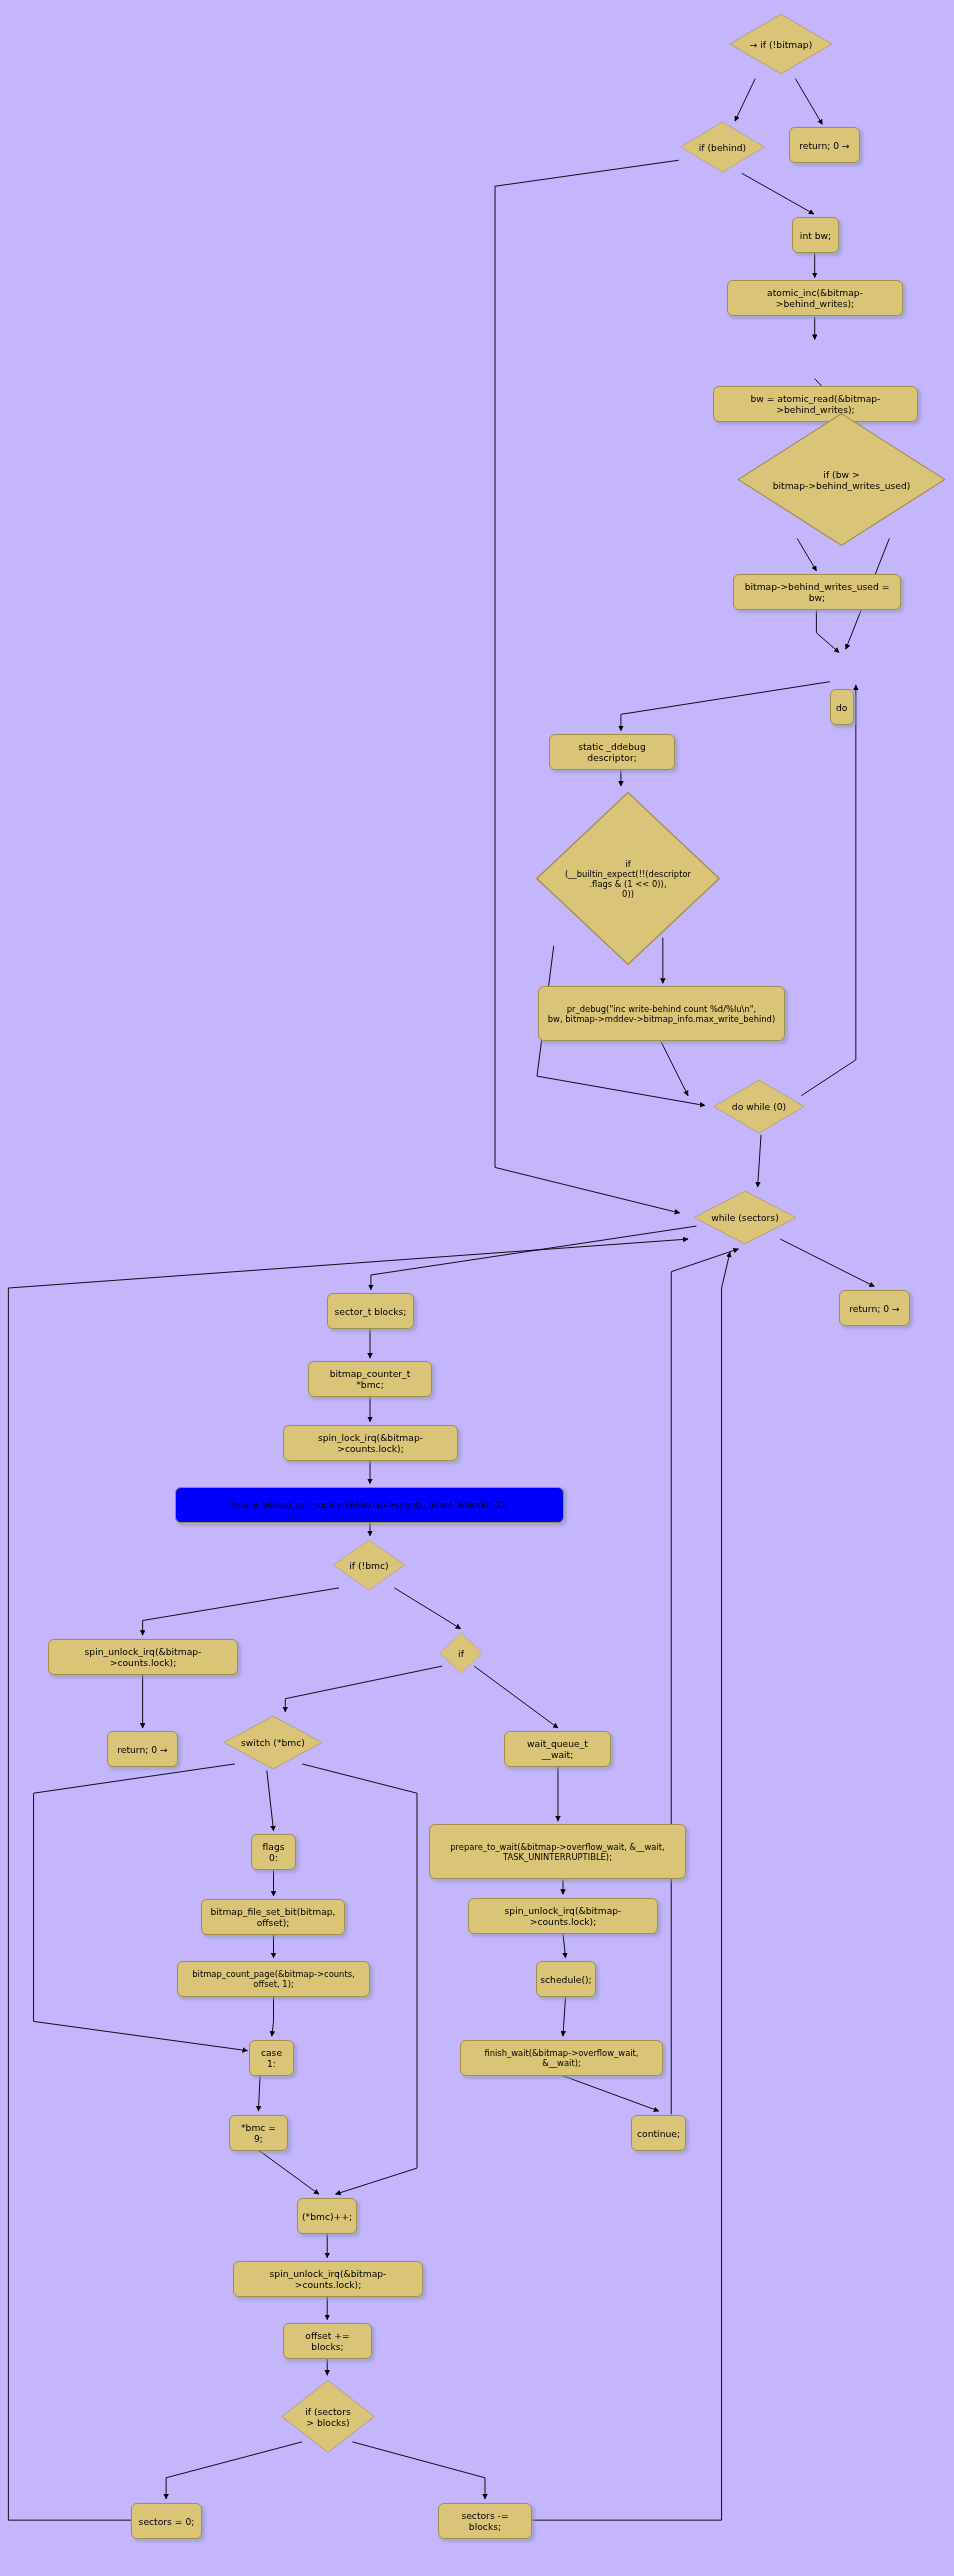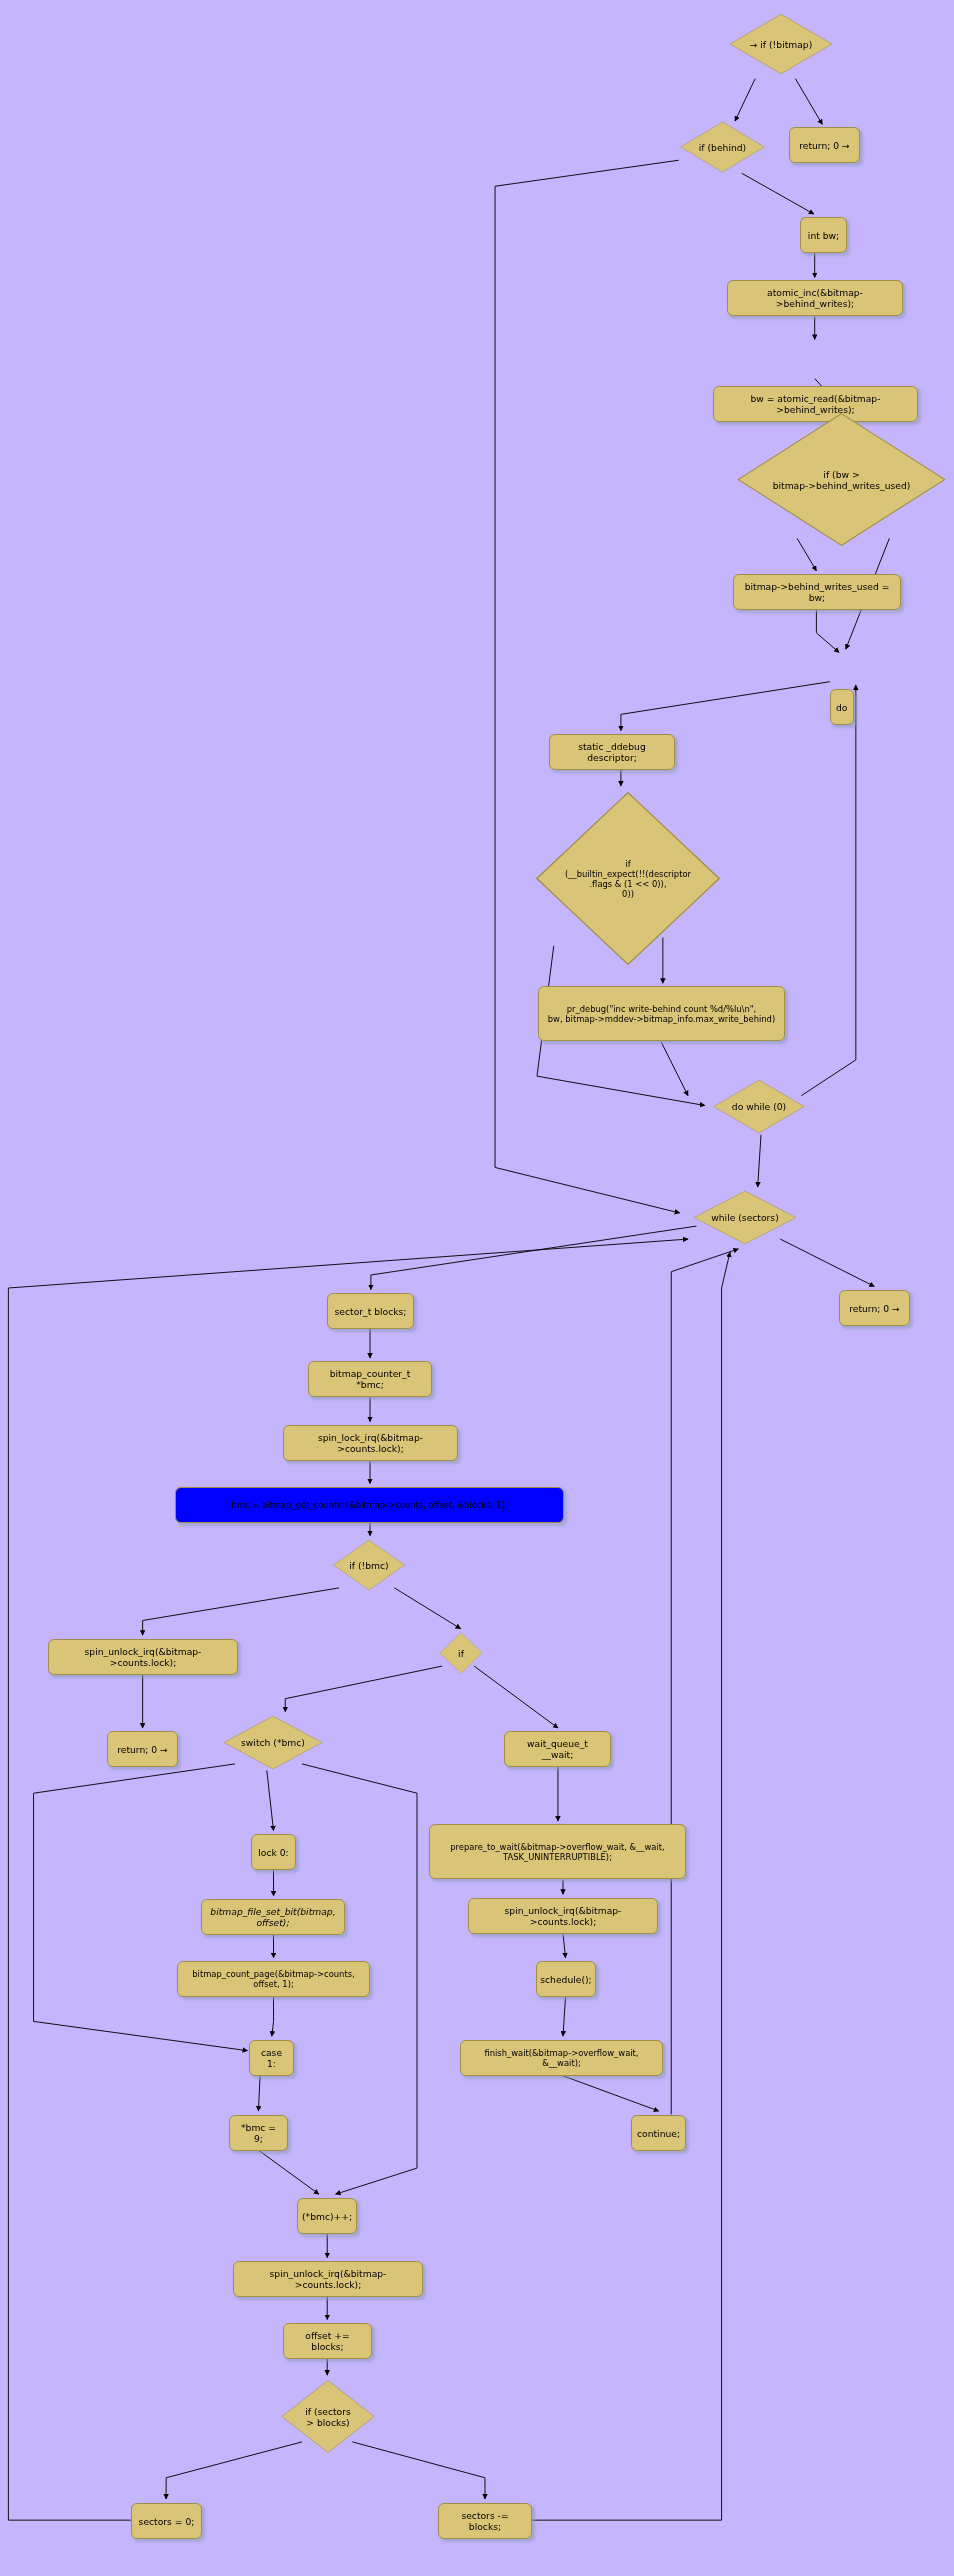--- a/index.html
+++ b/index.html
@@ -132,21 +132,21 @@
       </g>
   </svg>
   <div id="node-layer">
       <div class="node dec" style="left: 728px; top: 13px; width: 106px; height: 62px;"><svg class="dia" viewBox="0 0 100 100" preserveAspectRatio="none">
           <polygon points="50,2 98,50 50,98 2,50" fill="#d9c477" stroke="#a08f45" stroke-width="0.7"></polygon>
         </svg><span class="dlabel">→ if (!bitmap)</span></div>
       <div class="node proc" style="left: 789px; top: 127px; width: 71px; height: 36px;"><span>return; 0 →</span></div>
       <div class="node dec" style="left: 679px; top: 121px; width: 87px; height: 52px;"><svg class="dia" viewBox="0 0 100 100" preserveAspectRatio="none">
           <polygon points="50,2 98,50 50,98 2,50" fill="#d9c477" stroke="#a08f45" stroke-width="0.7"></polygon>
         </svg><span class="dlabel">if (behind)</span></div>
-      <div class="node proc" style="left: 792px; top: 217px; width: 47px; height: 36px; margin-left: 8px;"><span>int bw;</span></div>
+      <div class="node proc" style="left: 792px; top: 217px; width: 47px; height: 36px;"><span>int bw;</span></div>
       <div class="node proc" style="left: 727px; top: 280px; width: 176px; height: 36px;"><span>atomic_inc(&amp;bitmap-&gt;behind_writes);</span></div>
       <div class="node proc" style="left: 713px; top: 342px; width: 205px; height: 36px; margin-top: 44px;"><span>bw = atomic_read(&amp;bitmap-&gt;behind_writes);</span></div>
       <div class="node dec" style="left: 734px; top: 411px; width: 215px; height: 137px;"><svg class="dia" viewBox="0 0 100 100" preserveAspectRatio="none">
           <polygon points="50,2 98,50 50,98 2,50" fill="#d9c477" stroke="#a08f45" stroke-width="0.7"></polygon>
         </svg><span class="dlabel">if (bw &gt;
 bitmap-&gt;behind_writes_used)</span></div>
       <div class="node proc" style="left: 733px; top: 574px; width: 168px; height: 36px;"><span>bitmap-&gt;behind_writes_used = bw;</span></div>
       <div class="node proc" style="left: 830px; top: 652px; width: 23.5px; height: 36px; margin-top: 37px;"><span>do</span></div>
       <div class="node proc" style="left: 549px; top: 734px; width: 126px; height: 36px;"><span>static _ddebug descriptor;</span></div>
       <div class="node dec tinytext" style="left: 533px; top: 789px; width: 190px; height: 179px;"><svg class="dia" viewBox="0 0 100 100" preserveAspectRatio="none">
@@ -173,24 +173,24 @@
         </svg><span class="dlabel">if (!bmc)</span></div>
       <div class="node proc" style="left: 48px; top: 1639px; width: 190px; height: 36px;"><span>spin_unlock_irq(&amp;bitmap-&gt;counts.lock);</span></div>
       <div class="node dec" style="left: 439px; top: 1632px; width: 44px; height: 42px;"><svg class="dia" viewBox="0 0 100 100" preserveAspectRatio="none">
           <polygon points="50,2 98,50 50,98 2,50" fill="#d9c477" stroke="#a08f45" stroke-width="0.7"></polygon>
         </svg><span class="dlabel">if</span></div>
       <div class="node proc" style="left: 107px; top: 1731px; width: 71px; height: 36px;"><span>return; 0 →</span></div>
       <div class="node dec" style="left: 222px; top: 1715px; width: 102px; height: 55px;"><svg class="dia" viewBox="0 0 100 100" preserveAspectRatio="none">
           <polygon points="50,2 98,50 50,98 2,50" fill="#d9c477" stroke="#a08f45" stroke-width="0.7"></polygon>
         </svg><span class="dlabel">switch (*bmc)</span></div>
       <div class="node proc" style="left: 504px; top: 1731px; width: 107px; height: 36px;"><span>wait_queue_t __wait;</span></div>
-      <div class="node proc" style="left: 251px; top: 1834px; width: 45px; height: 36px;"><span>lock 0:</span></div>
+      <div class="node proc" style="left: 251px; top: 1834px; width: 45px; height: 36px;"><span>flags 0:</span></div>
       <div class="node proc tinytext" style="left: 429px; top: 1824px; width: 257px; height: 55px; text-align: center;"><span>prepare_to_wait(&amp;bitmap-&gt;overflow_wait, &amp;__wait,
 TASK_UNINTERRUPTIBLE);</span></div>
-      <div class="node proc" style="left: 201px; top: 1899px; width: 144px; height: 36px; font-style: italic;"><span>bitmap_file_set_bit(bitmap, offset);</span></div>
+      <div class="node proc" style="left: 201px; top: 1899px; width: 144px; height: 36px;"><span>bitmap_file_set_bit(bitmap, offset);</span></div>
       <div class="node proc" style="left: 468px; top: 1898px; width: 190px; height: 36px;"><span>spin_unlock_irq(&amp;bitmap-&gt;counts.lock);</span></div>
       <div class="node proc tinytext" style="left: 177px; top: 1961px; width: 193px; height: 36px;"><span>bitmap_count_page(&amp;bitmap-&gt;counts, offset, 1);</span></div>
       <div class="node proc" style="left: 536px; top: 1961px; width: 60px; height: 36px;"><span>schedule();</span></div>
       <div class="node proc" style="left: 249px; top: 2040px; width: 45px; height: 36px;"><span>case 1:</span></div>
       <div class="node proc tinytext" style="left: 460px; top: 2040px; width: 203px; height: 36px;"><span>finish_wait(&amp;bitmap-&gt;overflow_wait, &amp;__wait);</span></div>
       <div class="node proc" style="left: 229px; top: 2115px; width: 59px; height: 36px;"><span>*bmc = 9;</span></div>
       <div class="node proc" style="left: 631px; top: 2115px; width: 55px; height: 36px;"><span>continue;</span></div>
       <div class="node proc" style="left: 297px; top: 2198px; width: 60px; height: 36px;"><span>(*bmc)++;</span></div>
       <div class="node proc" style="left: 233px; top: 2261px; width: 190px; height: 36px;"><span>spin_unlock_irq(&amp;bitmap-&gt;counts.lock);</span></div>
       <div class="node proc" style="left: 283px; top: 2323px; width: 89px; height: 36px;"><span>offset += blocks;</span></div>

